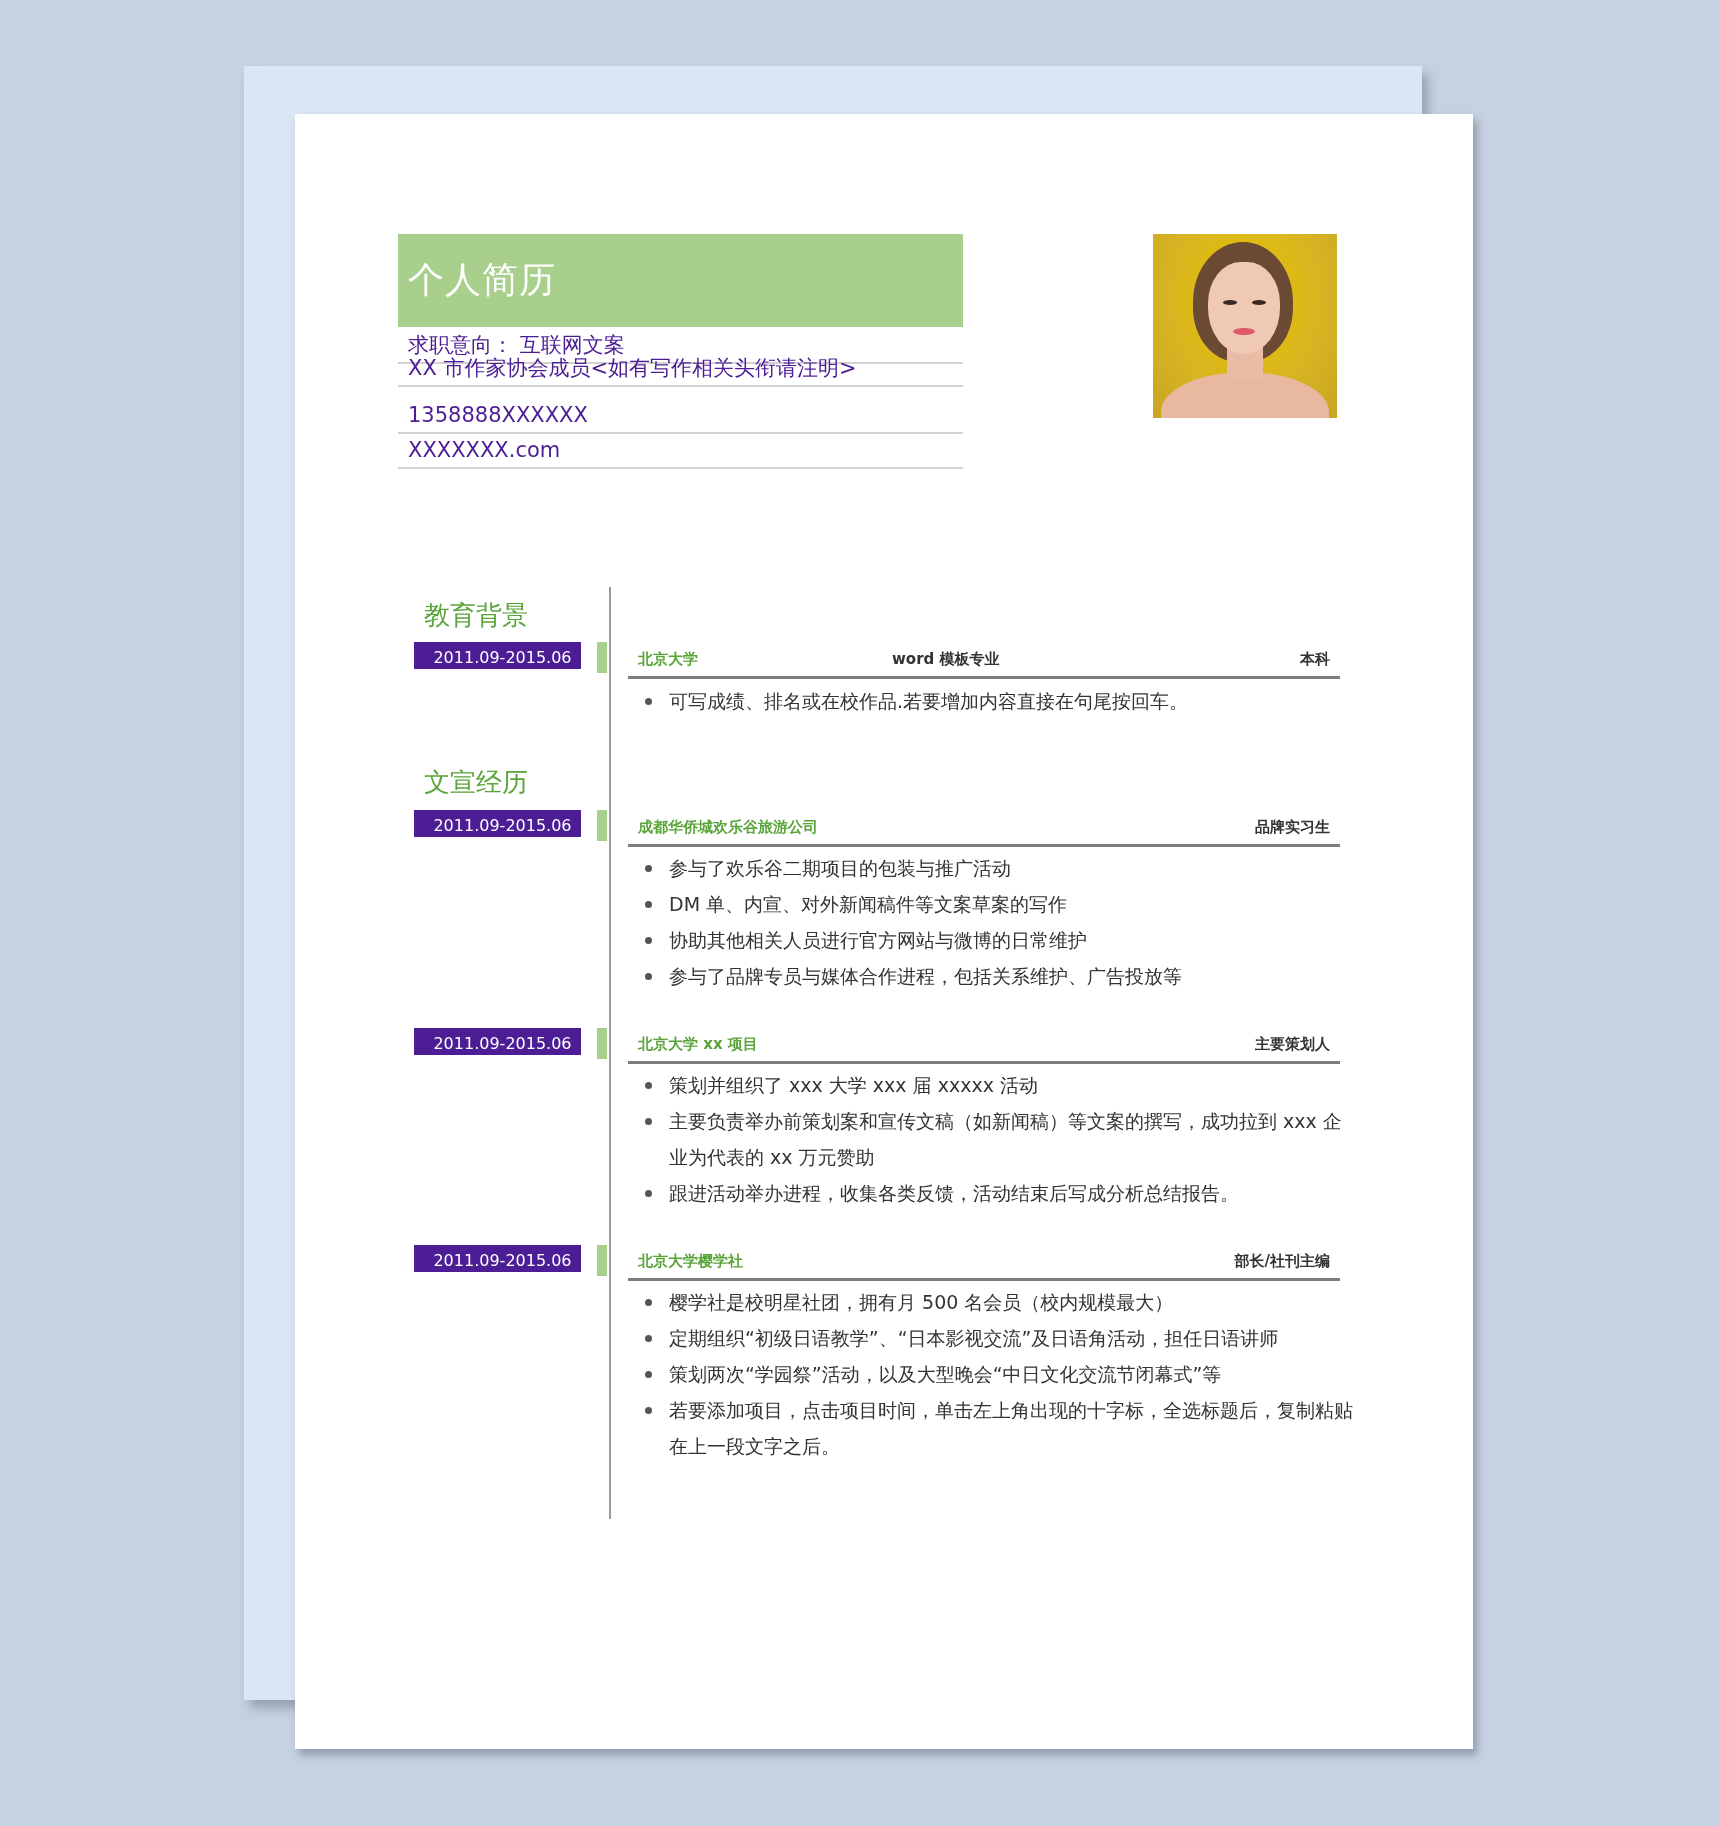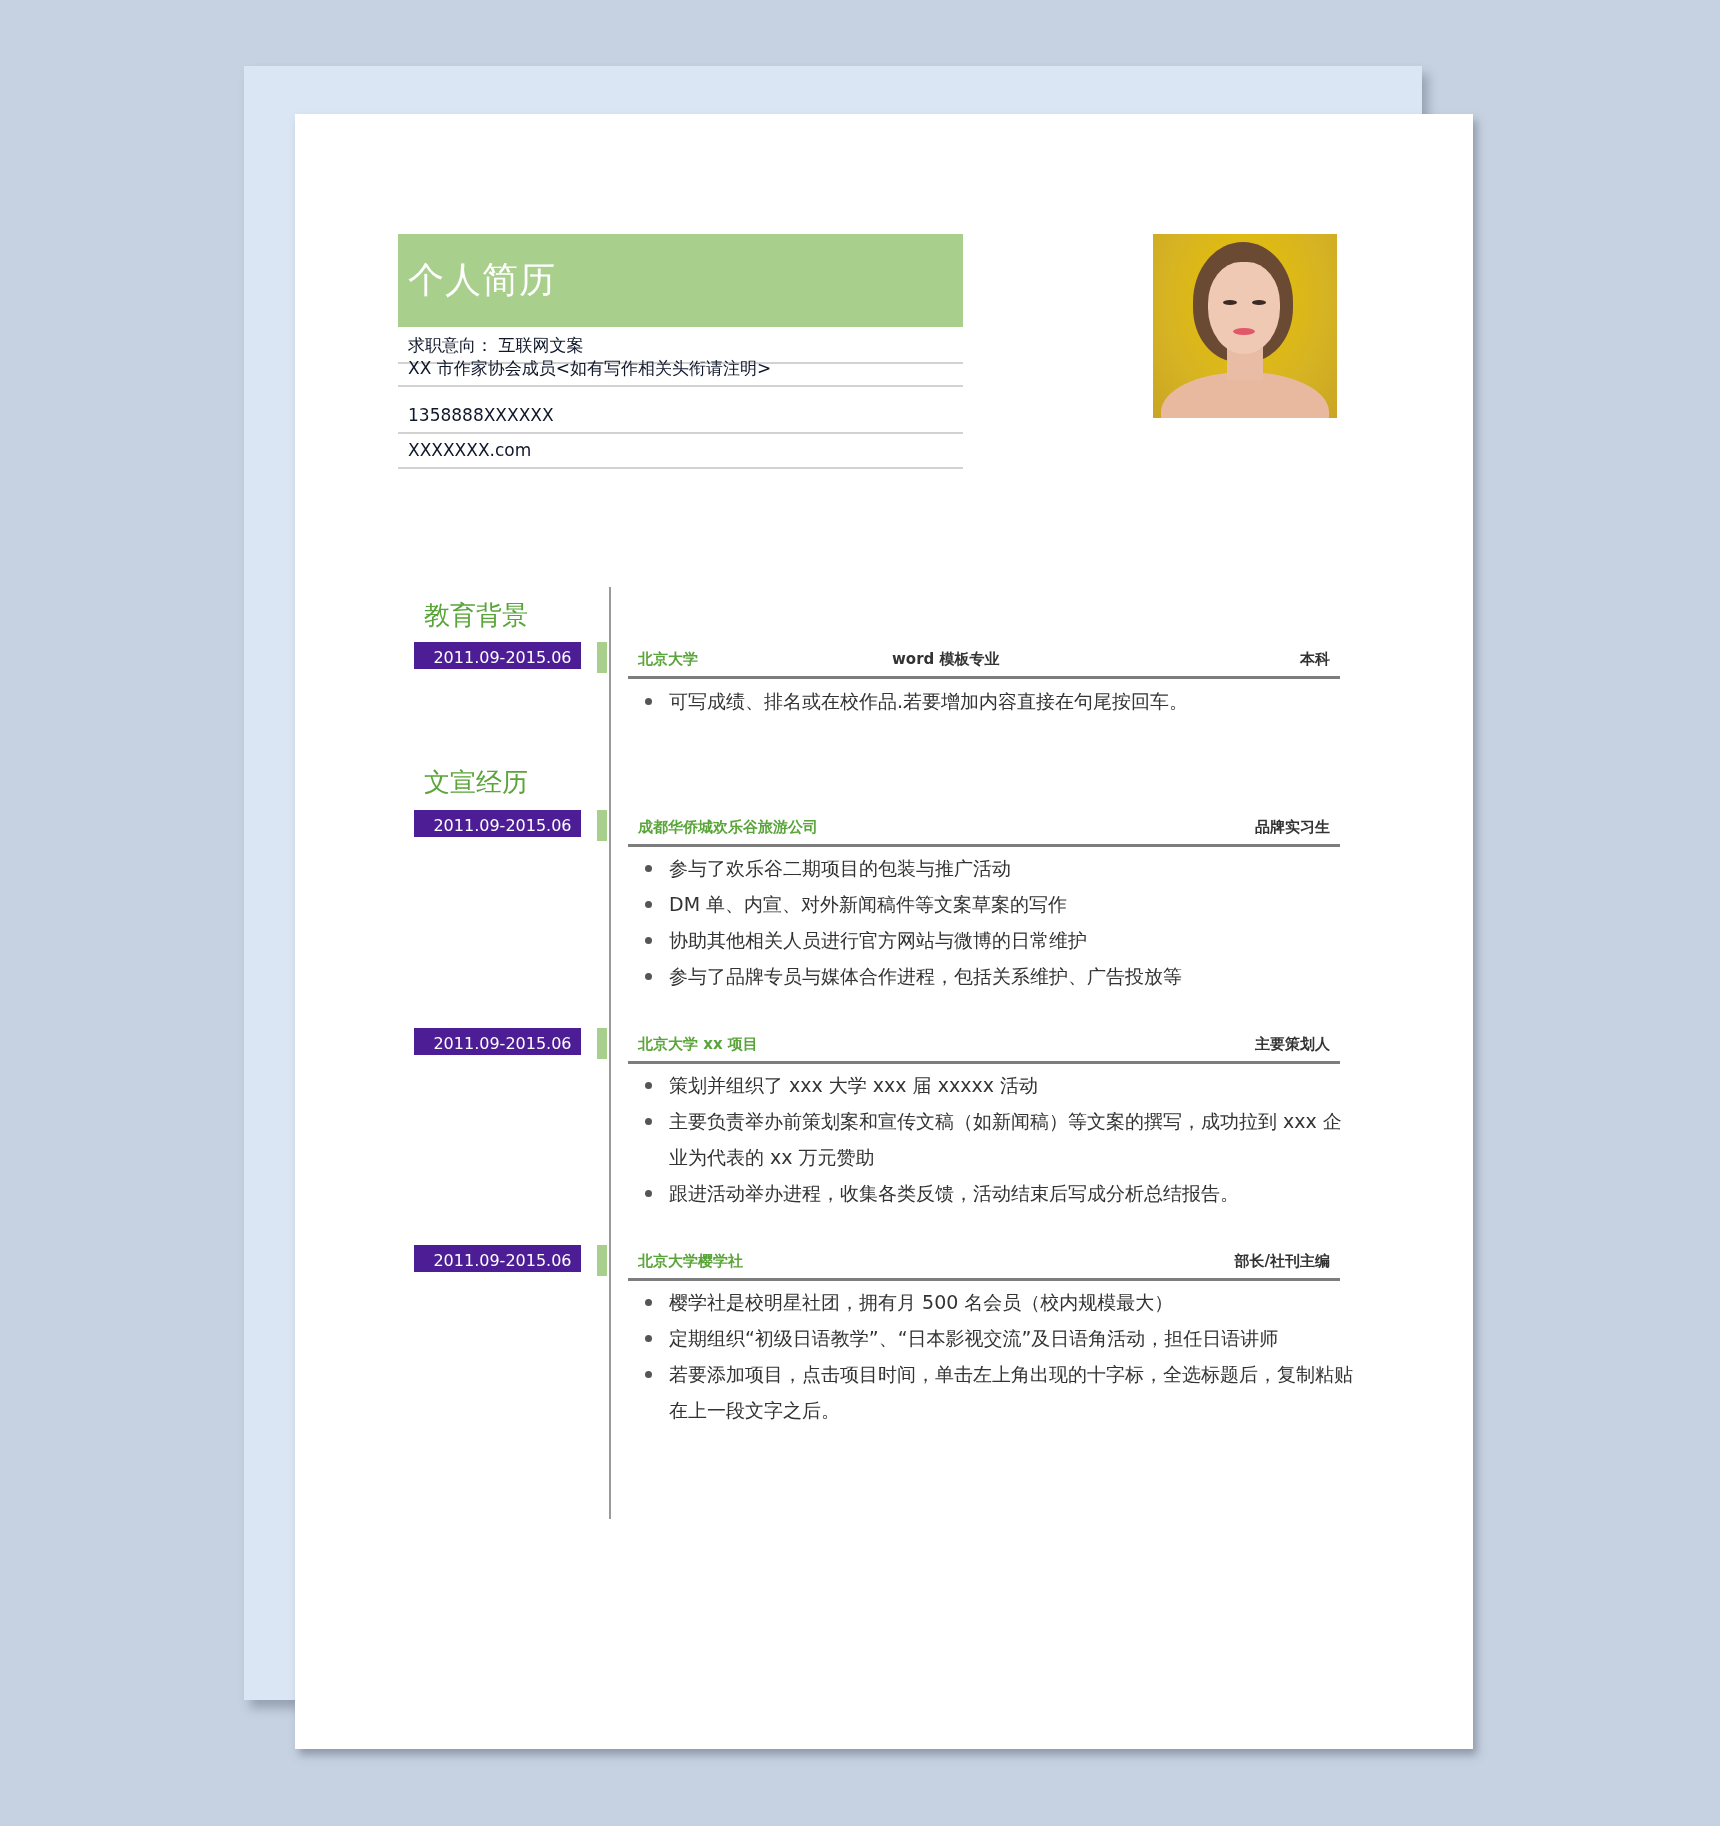--- a/index.html
+++ b/index.html
@@ -22,21 +22,21 @@
     position:absolute; left:398px; top:234px; width:565px; height:93px;
     background:#a8cf8c;
   }
   .header-title {
     position:absolute; left:408px; top:250px;
     font-size:36px; color:#ffffff; letter-spacing:1px; line-height:60px;
   }
   .info-row {
     position:absolute; left:398px; width:565px; height:34px;
     border-bottom:2px solid #d2d2d2;
-    font-size:17px; color:#0f172a; line-height:34px;
+    font-size:21px; color:#4c1d95; line-height:34px;
   }
   .info-row span { position:absolute; left:10px; }
   .photo {
     position:absolute; left:1153px; top:234px; width:184px; height:184px;
     background: radial-gradient(ellipse at 50% 35%, #e7c200 0%, #d7b422 60%, #c9a524 100%);
     overflow:hidden;
   }
   .photo .hair { position:absolute; left:40px; top:8px; width:100px; height:120px; border-radius:50% 50% 45% 45%; background:#6b4a33; }
   .photo .face { position:absolute; left:55px; top:28px; width:72px; height:92px; border-radius:45% 45% 50% 50%; background:#efc9b3; }
   .photo .neck { position:absolute; left:74px; top:110px; width:36px; height:36px; background:#e9bda5; }
@@ -150,14 +150,15 @@
 
 <div class="date-box" style="top:1245px;">2011.09-2015.06</div>
 <div class="marker" style="top:1245px;"></div>
 <div class="entry-head" style="top:1244px;">
   <span class="org">北京大学樱学社</span>
   <span class="role">部长/社刊主编</span>
 </div>
 <ul class="bullets" style="top:1284px;">
   <li>樱学社是校明星社团，拥有月 500 名会员（校内规模最大）</li>
   <li>定期组织“初级日语教学”、“日本影视交流”及日语角活动，担任日语讲师</li>
+  <li>策划两次“学园祭”活动，以及大型晚会“中日文化交流节闭幕式”等</li>
   <li>若要添加项目，点击项目时间，单击左上角出现的十字标，全选标题后，复制粘贴在上一段文字之后。</li>
 </ul>
 
 </body></html>

